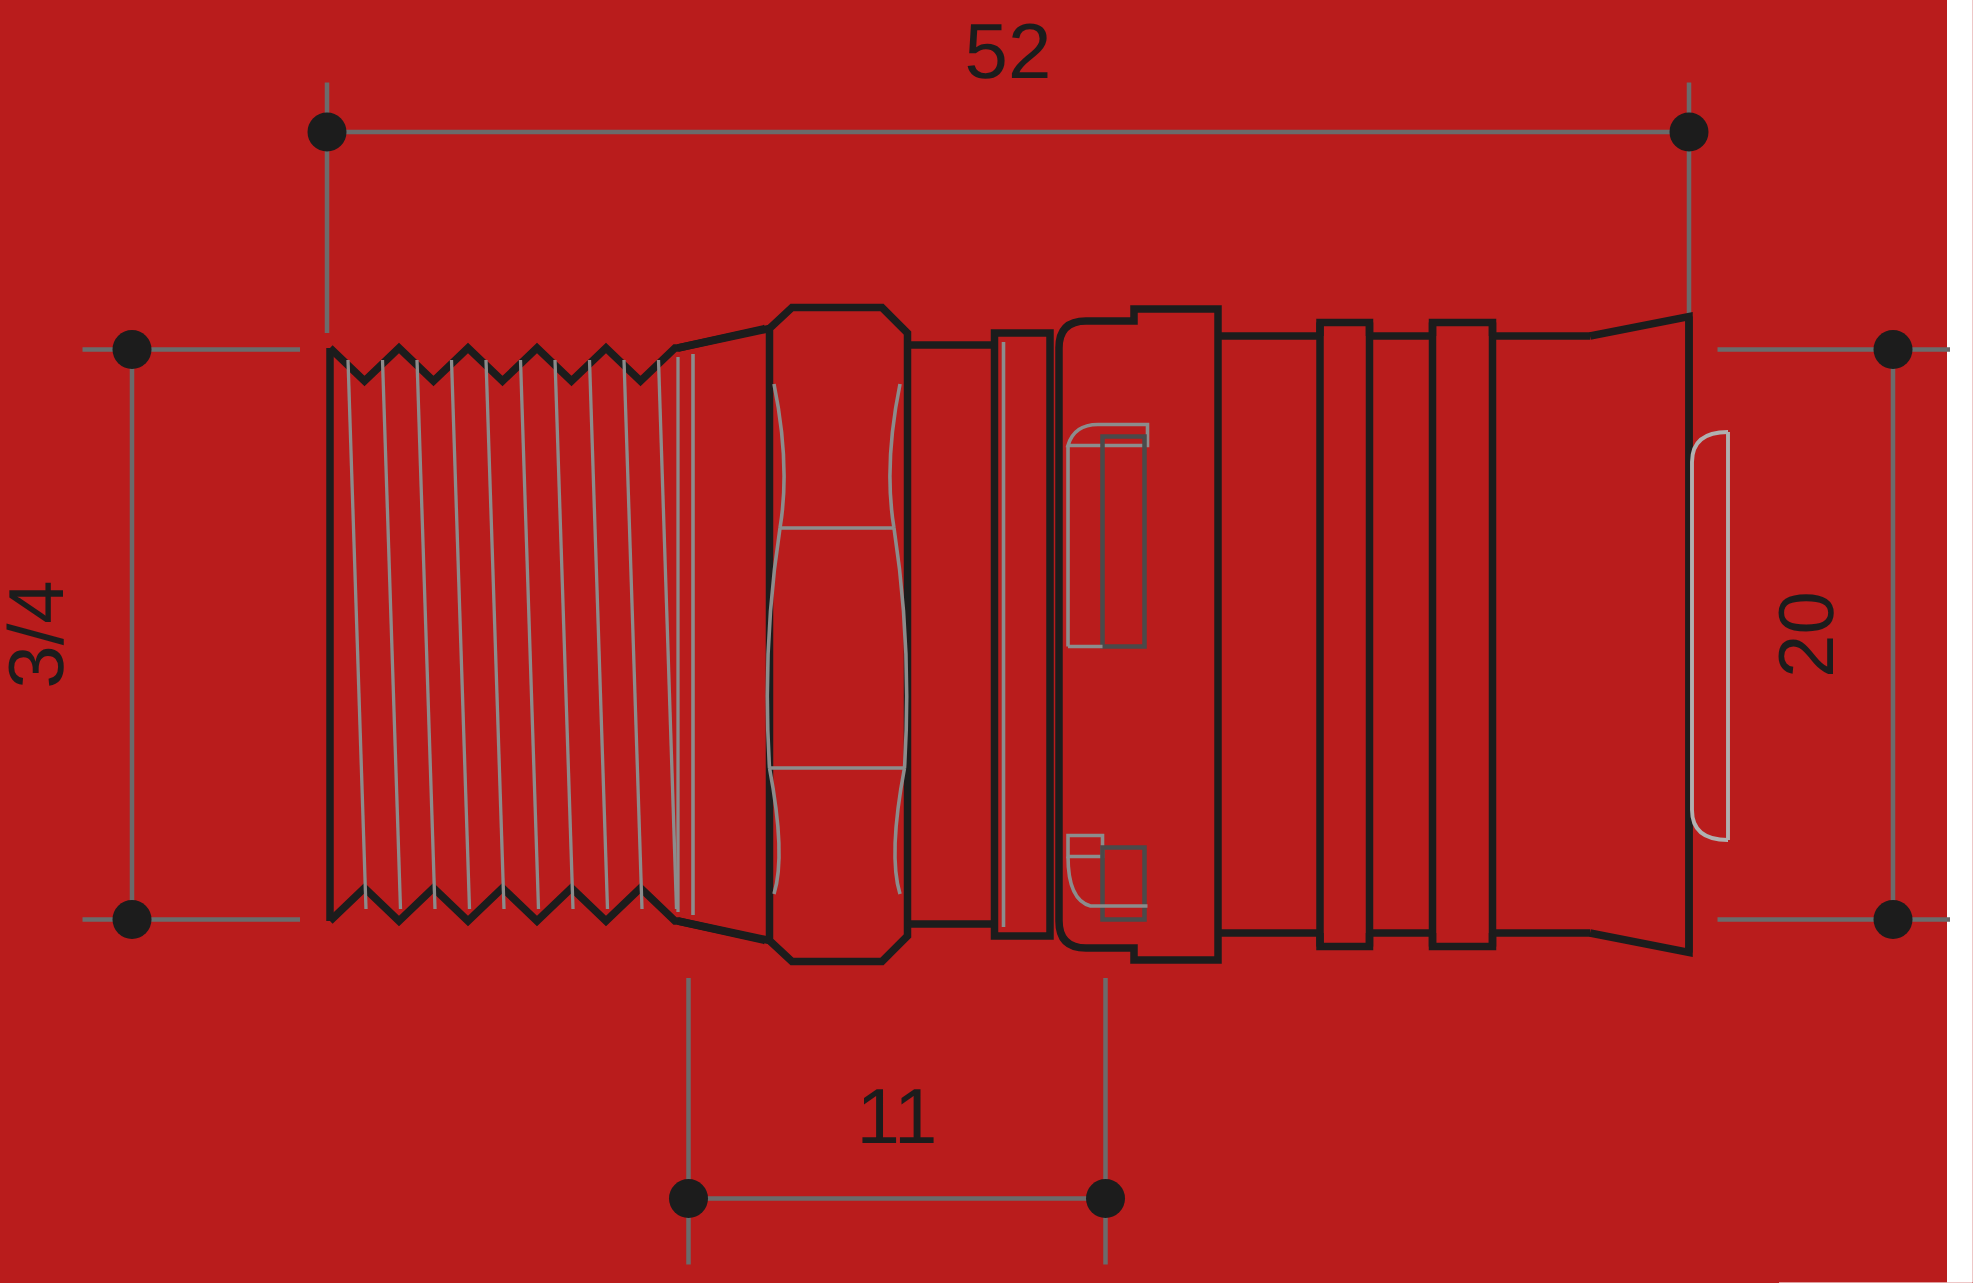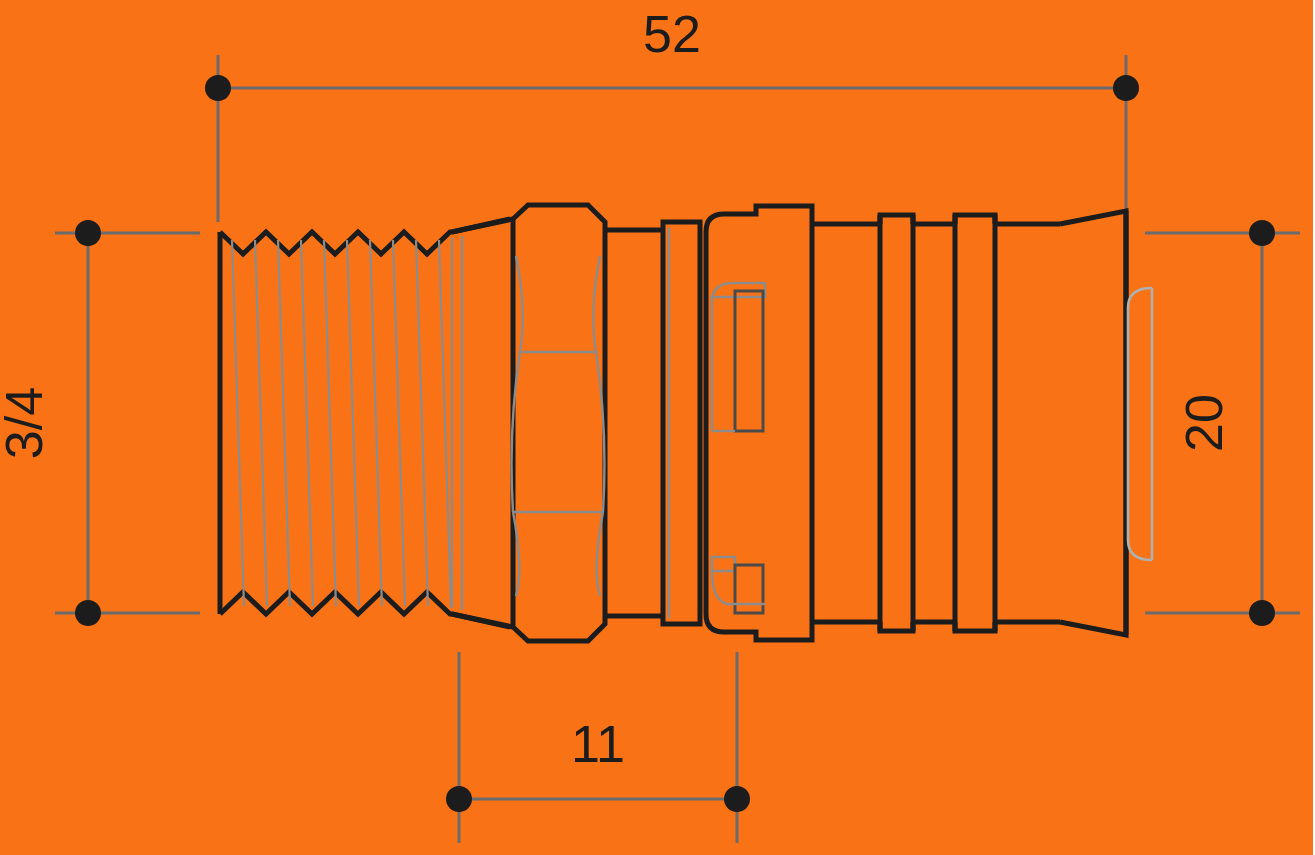--- a/index.html
+++ b/index.html
@@ -10,22 +10,21 @@
   body {
     width: 1315px;
     height: 855px;
     font-family: "Liberation Sans", sans-serif;
     overflow: hidden;
   }
   #drawing-root {
     position: relative;
     width: 1298px;
     height: 855px;
-    background: #f97316;
-    padding-left: 15px;
+    background: #b91c1c;
   }
   svg#cad {
     position: absolute;
     top: 0;
     left: 0;
     width: 1315px;
     height: 855px;
     display: block;
   }
   .dim-text {

